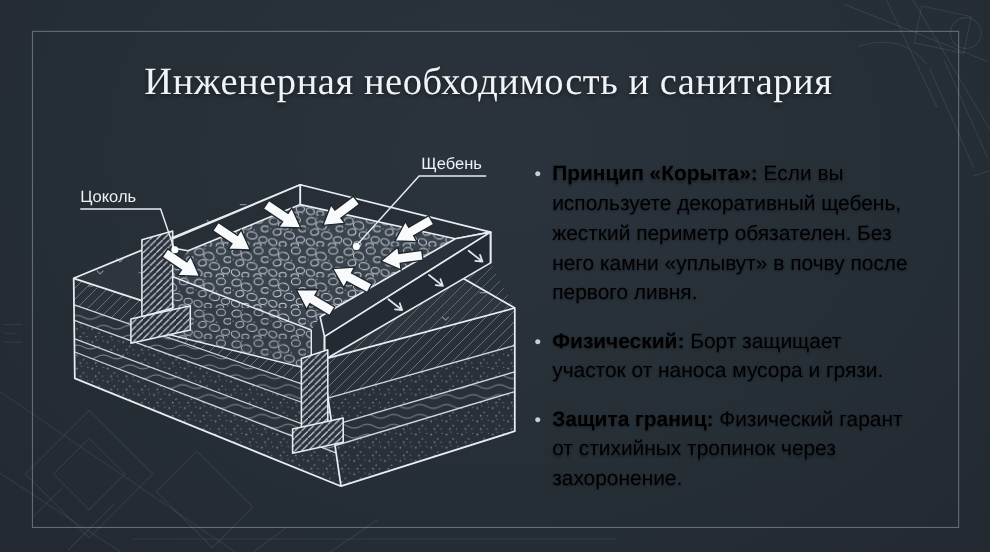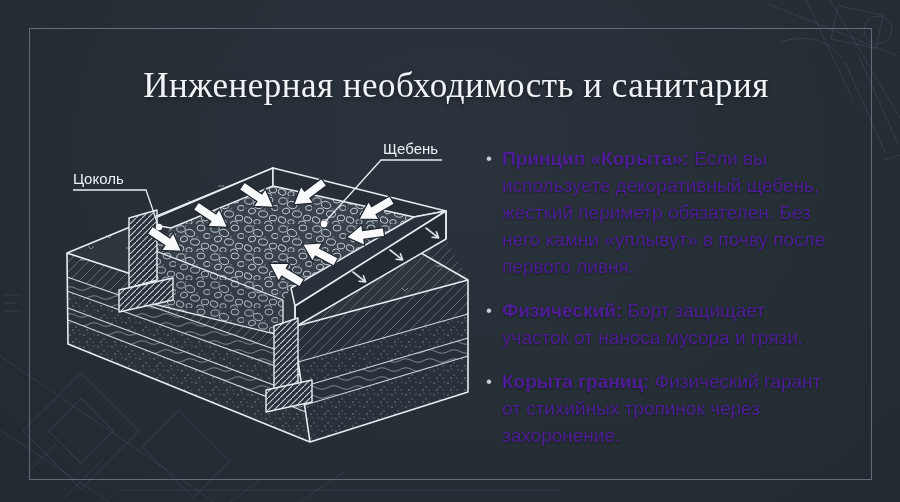--- a/index.html
+++ b/index.html
@@ -8,33 +8,33 @@
     background:radial-gradient(ellipse at 50% 28%, #2b333c 0%, #262e36 55%, #222931 100%);
     font-family:"Liberation Sans","DejaVu Sans",sans-serif;
     -webkit-font-smoothing:antialiased;
   }
   .decor{position:absolute;left:0;top:0;z-index:0;}
   .slide-frame{
     position:absolute;left:29px;top:28px;width:841px;height:450px;
     border:1px solid rgba(186,200,212,.42);z-index:1;pointer-events:none;
   }
   .page-title{
-    position:absolute;left:0;top:50px;width:880px;margin:16px;z-index:2;
+    position:absolute;left:0;top:50px;width:880px;margin:4px;z-index:2;
     text-align:center;font-family:"Liberation Serif","DejaVu Serif",serif;
     font-weight:400;font-size:35px;letter-spacing:.5px;color:#f1f4f6;
     text-shadow:0 2px 4px rgba(0,0,0,.45);
   }
   .diagram{position:absolute;left:40px;top:140px;z-index:2;}
   .bullets{position:absolute;left:486px;top:145px;width:340px;z-index:2;}
   .bullet{display:flex;margin:0 0 17px 0;}
   .bullet .dot{
     width:16px;flex:0 0 16px;color:#c7ced5;font-size:17px;line-height:27px;
   }
   .bullet p{
-    margin:0;font-size:19px;line-height:27px;color:#4c1d95;
+    margin:0;font-size:19px;line-height:27px;color:#000000;
     text-shadow:0 1px 2px rgba(0,0,0,.35);
   }
   .bullet b{font-weight:700;}
   svg text{font-family:"Liberation Sans","DejaVu Sans",sans-serif;}
 </style>
 </head>
 <body>
 
 <svg class="decor" width="900" height="502" viewBox="0 0 900 502">
   <g fill="none" stroke="rgba(170,195,215,.12)" stroke-width="1">
@@ -214,15 +214,15 @@
   <div class="bullet">
     <span class="dot">•</span>
     <p><b>Принцип «Корыта»:</b><span> Если вы используете декоративный щебень, жесткий периметр обязателен. Без него камни «уплывут» в почву после первого ливня.</span></p>
   </div>
   <div class="bullet">
     <span class="dot">•</span>
     <p><b>Физический:</b><span> Борт защищает участок от наноса мусора и грязи.</span></p>
   </div>
   <div class="bullet">
     <span class="dot">•</span>
-    <p><b>Корыта границ:</b><span> Физический гарант от стихийных тропинок через захоронение.</span></p>
+    <p><b>Защита границ:</b><span> Физический гарант от стихийных тропинок через захоронение.</span></p>
   </div>
 </div>
 
 </body></html>

